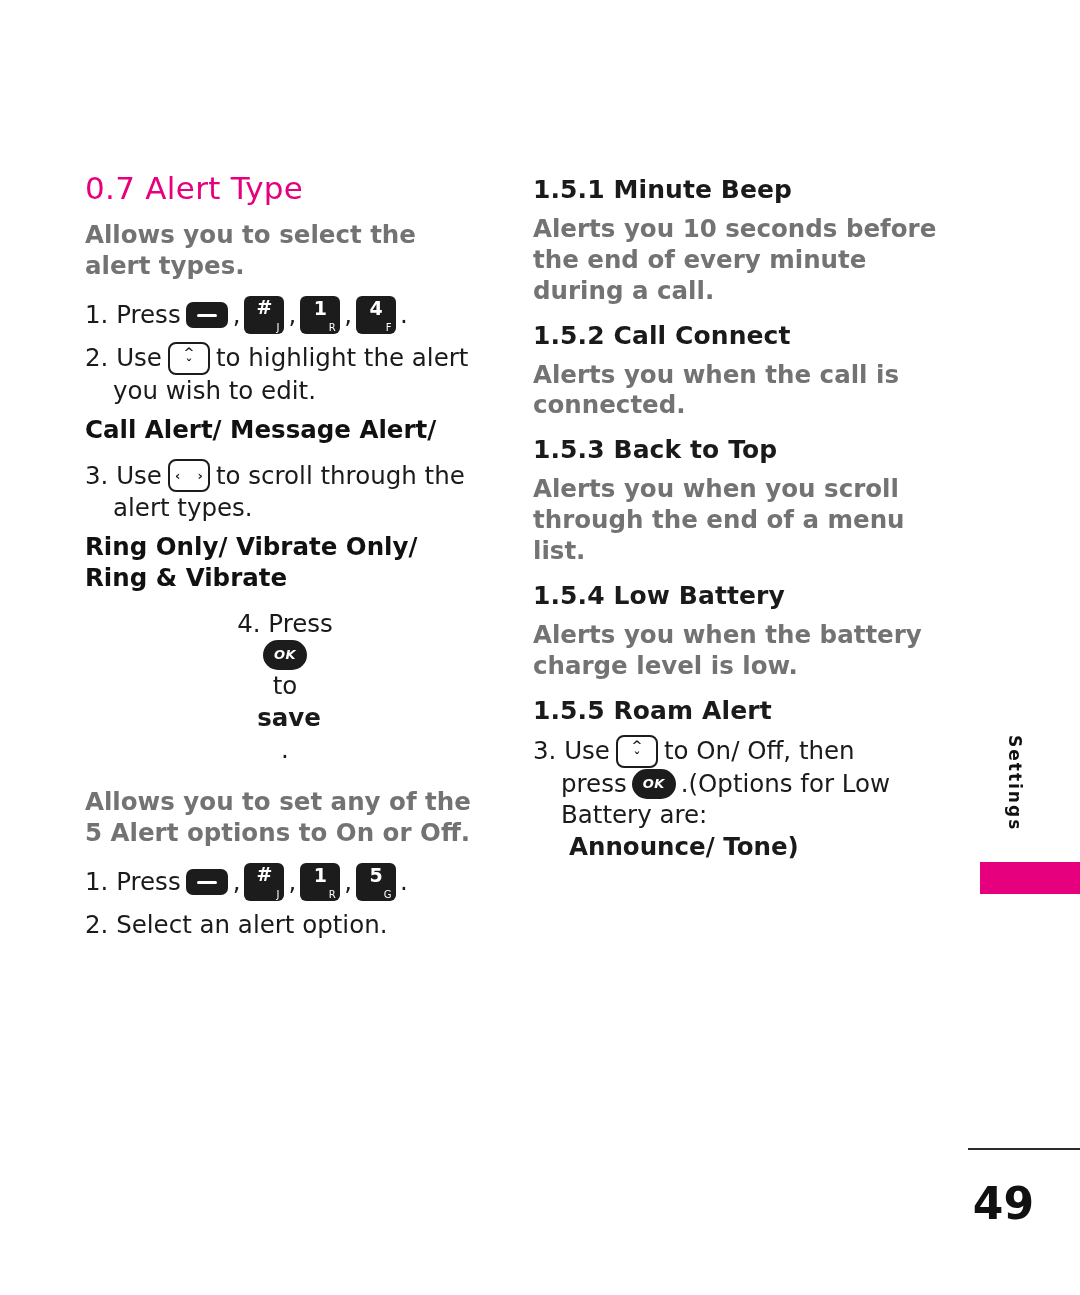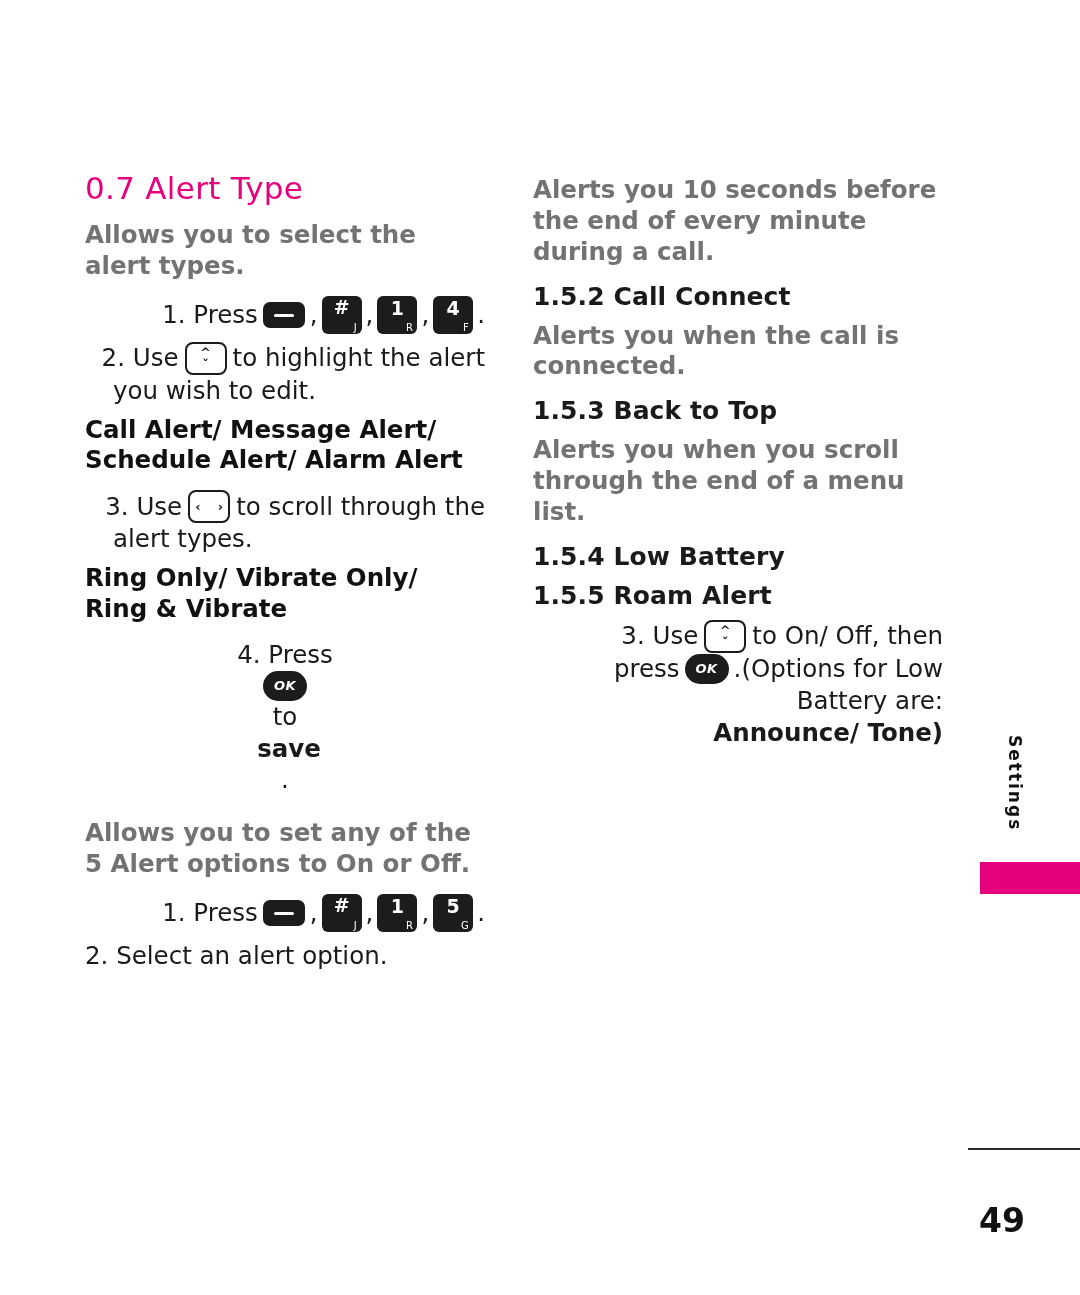--- a/index.html
+++ b/index.html
@@ -77,21 +77,20 @@
   }
   .step .indent {
     display: block;
     padding-left: 28px;
   }
   .step-row {
     display: flex;
     align-items: center;
     flex-wrap: wrap;
     gap: 0px;
-    justify-content: flex-end;
   }
 
   
   .key {
     display: inline-block;
     vertical-align: middle;
     position: relative;
     box-sizing: border-box;
     background: #1c1c1c;
     border-radius: 6px;
@@ -218,26 +217,25 @@
   .footer-rule {
     position: absolute;
     left: 968px;
     top: 1148px;
     width: 112px;
     height: 2px;
     background: #2b2b2b;
   }
   .page-num {
     position: absolute;
-    right: 55px;
+    right: 46px;
     top: 1178px;
-    font-size: 33px;
+    font-size: 44px;
     font-weight: bold;
     color: #111;
-    margin-top: 23px;
   }
 
   .inline-txt { white-space: pre; }
 </style>
 </head>
 <body>
 
 <div class="page">
 
   <div class="col-left">
@@ -276,21 +274,20 @@
           <span class="ar up">^</span>
           <span class="ar dn">ˇ</span>
         </span>
         <span class="inline-txt">to highlight the alert</span>
       </span>
       <span class="indent">you wish to edit.</span>
     </div>
 
     <p class="bold" style="">
       <span>Call Alert/ Message Alert/</span><br>
-      <span>Schedule Alert/ Alarm Alert</span>
     </p>
 
     <div class="step">
       <span class="step-row">
         <span class="inline-txt">3. Use</span>
         <span class="key key-nav horiz">
           <span class="ar lf">‹</span>
           <span class="ar rt">›</span>
         </span>
         <span class="inline-txt">to scroll through the</span>
@@ -338,29 +335,31 @@
       </span>
       <span class="inline-txt">.</span>
     </div>
 
     <div class="step">2. Select an alert option.</div>
 
   </div>
 
   <div class="col-right">
 
+    <h2 class="sub">1.5.1 Minute Beep</h2>
     <p class="body">Alerts you 10 seconds before the end of every minute during a call.</p>
 
     <h2 class="sub">1.5.2 Call Connect</h2>
     <p class="body">Alerts you when the call is connected.</p>
 
     <h2 class="sub">1.5.3 Back to Top</h2>
     <p class="body">Alerts you when you scroll through the end of a menu list.</p>
 
     <h2 class="sub">1.5.4 Low Battery</h2>
+    <p class="body">Alerts you when the battery charge level is low.</p>
 
     <h2 class="sub">1.5.5 Roam Alert</h2>
 
     <div class="step">
       <span class="step-row">
         <span class="inline-txt">3. Use</span>
         <span class="key key-nav vert">
           <span class="ar up">^</span>
           <span class="ar dn">ˇ</span>
         </span>

